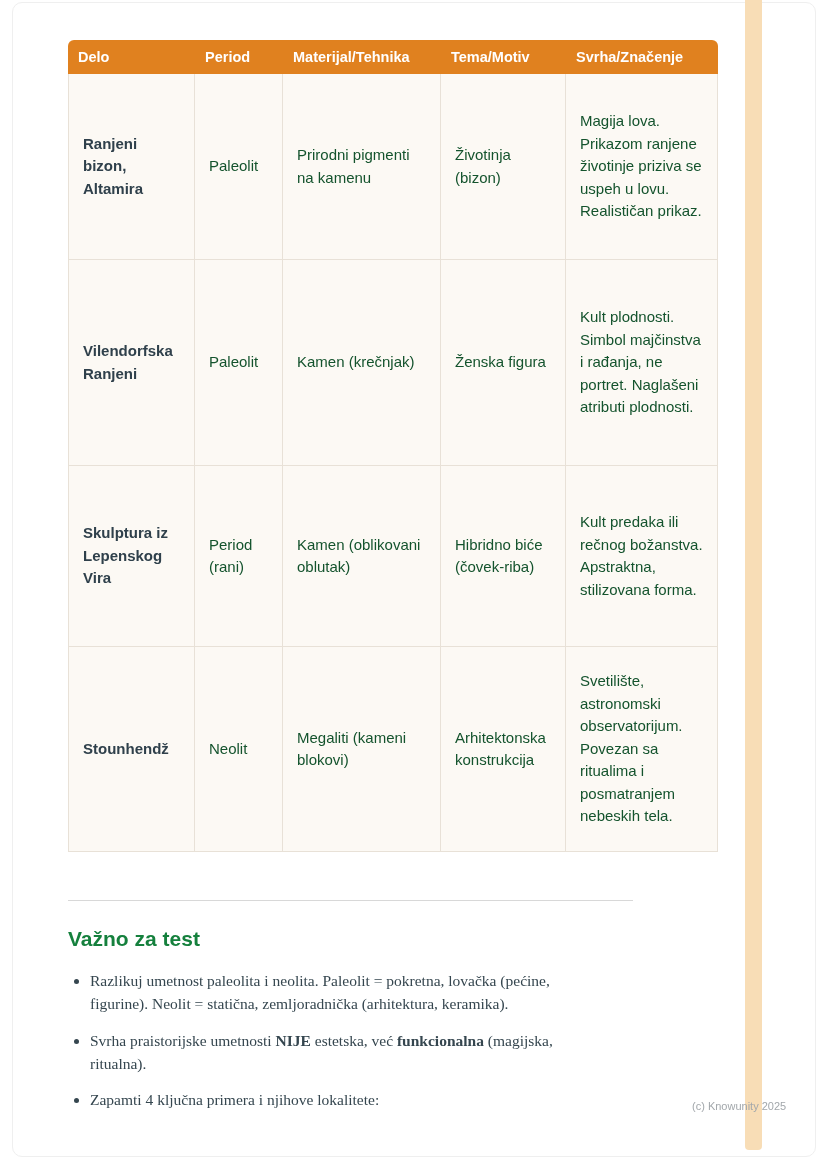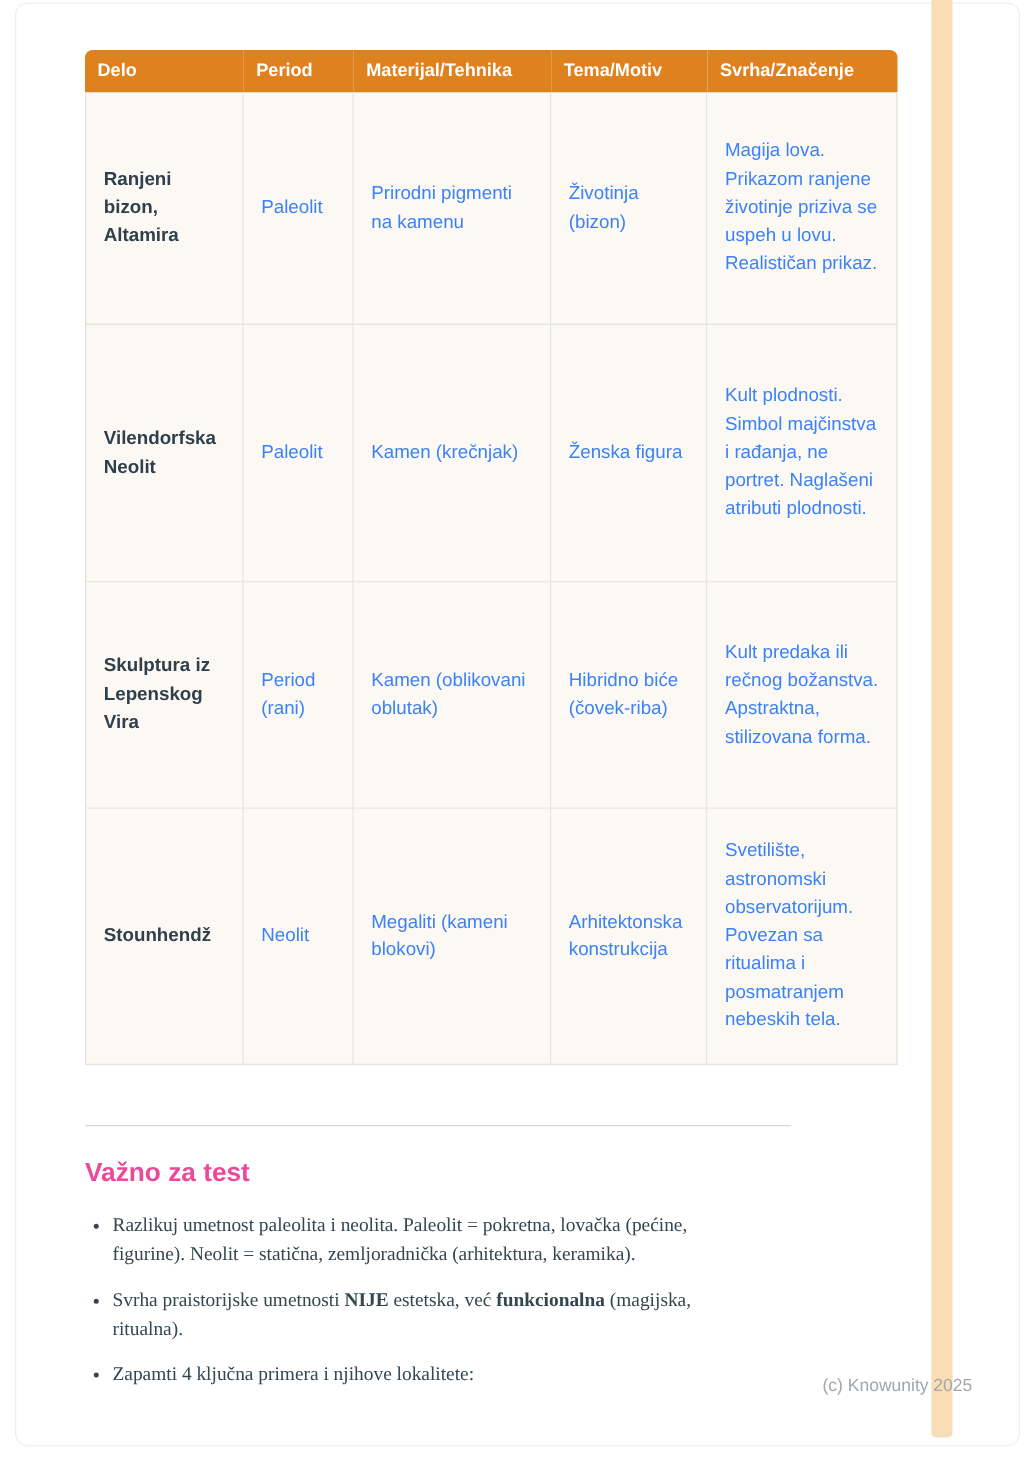--- a/index.html
+++ b/index.html
@@ -22,35 +22,35 @@
     table-layout:fixed; border-collapse:separate; border-spacing:0; width:650px;
   }
   table.cmp th {
     background:#E0811F; color:#ffffff; font-size:14.5px; font-weight:700;
     text-align:left; padding:9px 10px; white-space:nowrap; overflow:hidden;
   }
   table.cmp th:first-child { border-radius:6px 0 0 0; }
   table.cmp th:last-child  { border-radius:0 6px 0 0; }
   table.cmp td {
     background:#FCF9F4; border-right:1px solid #E8E1D7; border-bottom:1px solid #E8E1D7;
-    font-size:15px; color:#3b82f6; line-height:1.5; padding:12px 14px;
+    font-size:15px; color:#14532d; line-height:1.5; padding:12px 14px;
     vertical-align:middle; word-wrap:break-word;
   }
   table.cmp td:first-child { border-left:1px solid #E8E1D7; font-weight:700; color:#2F404B; }
 
   .divider { margin-top:48px; width:565px; border:0; border-top:1px solid #D8D8D8; }
 
-  .section-title { margin-top:26px; color:#ec4899; font-size:21px; font-weight:700; }
+  .section-title { margin-top:26px; color:#15803d; font-size:21px; font-weight:700; }
 
   ul.notes { margin-top:18px; padding-left:22px; max-width:578px; }
   ul.notes li { font-size:15.5px; color:#35464F; line-height:1.5; margin-bottom:13px;font-family:Liberation Serif, serif; }
   ul.notes b { font-weight:700;text-align:right; }
 
   .watermark {
-    position:absolute; left:658px; top:1100px; font-size:14px; color:#A2A7AB; z-index:5;
+    position:absolute; left:692px; top:1100px; font-size:11px; color:#A2A7AB; z-index:5;
   }
 </style>
 </head>
 <body>
 
 <div class="page-card"></div>
 <div class="edge-strip"></div>
 
 <div class="content">
 
@@ -73,21 +73,21 @@
     </thead>
     <tbody>
       <tr style="height:186px;">
         <td>Ranjeni bizon, Altamira</td>
         <td>Paleolit</td>
         <td>Prirodni pigmenti na kamenu</td>
         <td>Životinja (bizon)</td>
         <td>Magija lova. Prikazom ranjene životinje priziva se uspeh u lovu. Realističan prikaz.</td>
       </tr>
       <tr style="height:206px;">
-        <td>Vilendorfska Neolit</td>
+        <td>Vilendorfska Ranjeni</td>
         <td>Paleolit</td>
         <td>Kamen (krečnjak)</td>
         <td>Ženska figura</td>
         <td>Kult plodnosti. Simbol majčinstva i rađanja, ne portret. Naglašeni atributi plodnosti.</td>
       </tr>
       <tr style="height:181px;padding-left:20px;">
         <td>Skulptura iz Lepenskog Vira</td>
         <td>Period (rani)</td>
         <td>Kamen (oblikovani oblutak)</td>
         <td>Hibridno biće (čovek-riba)</td>

